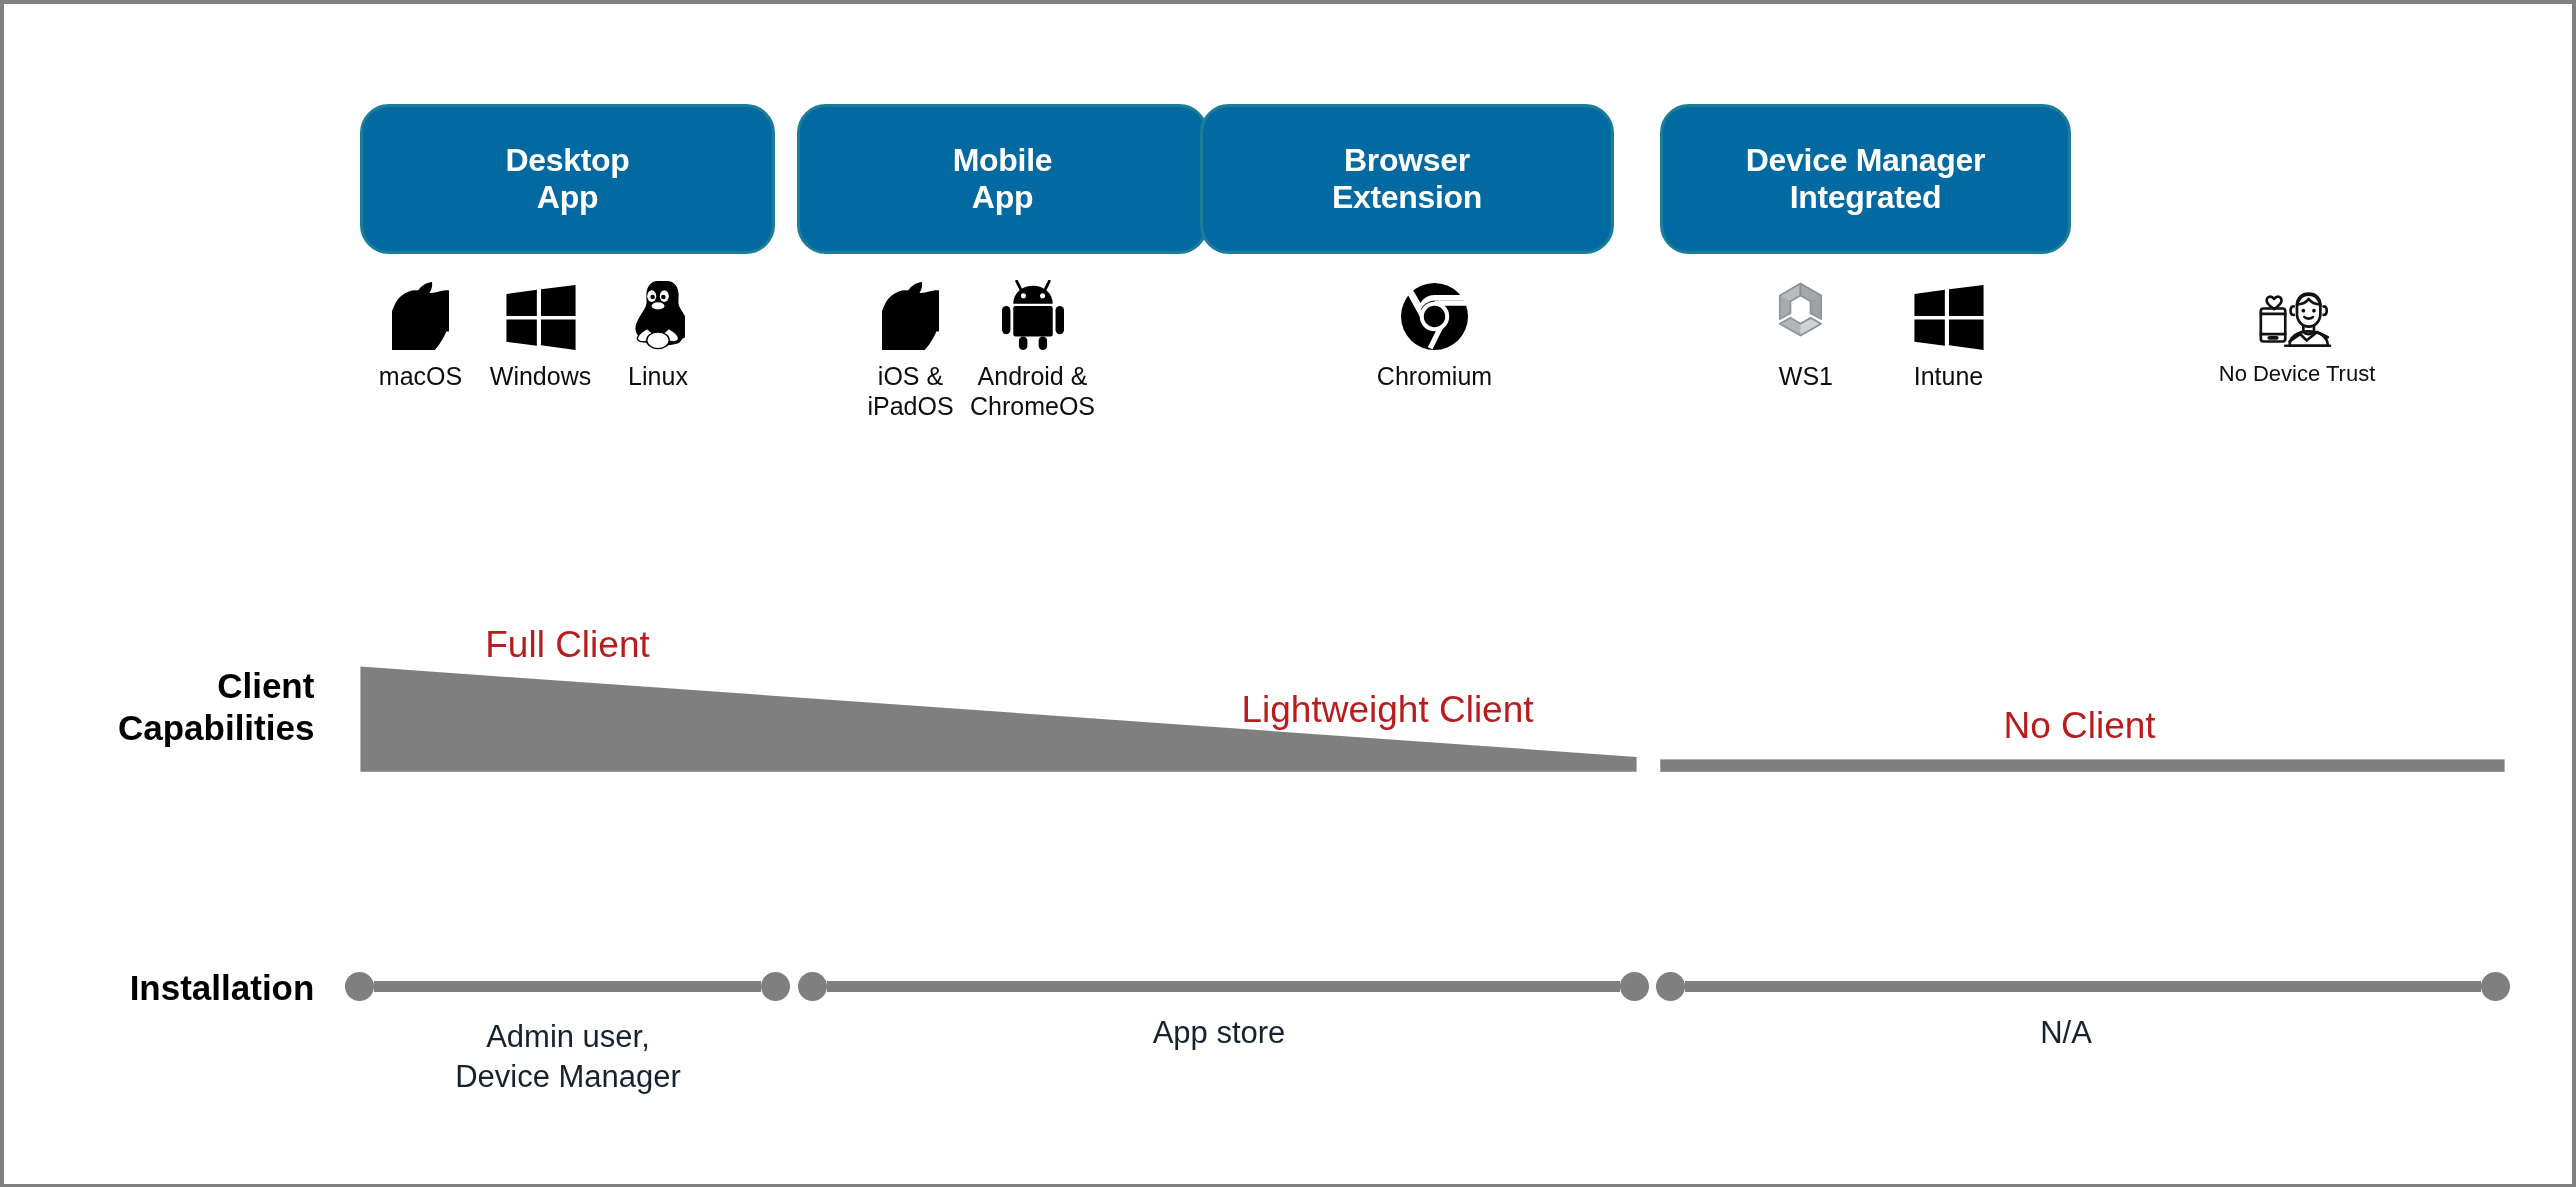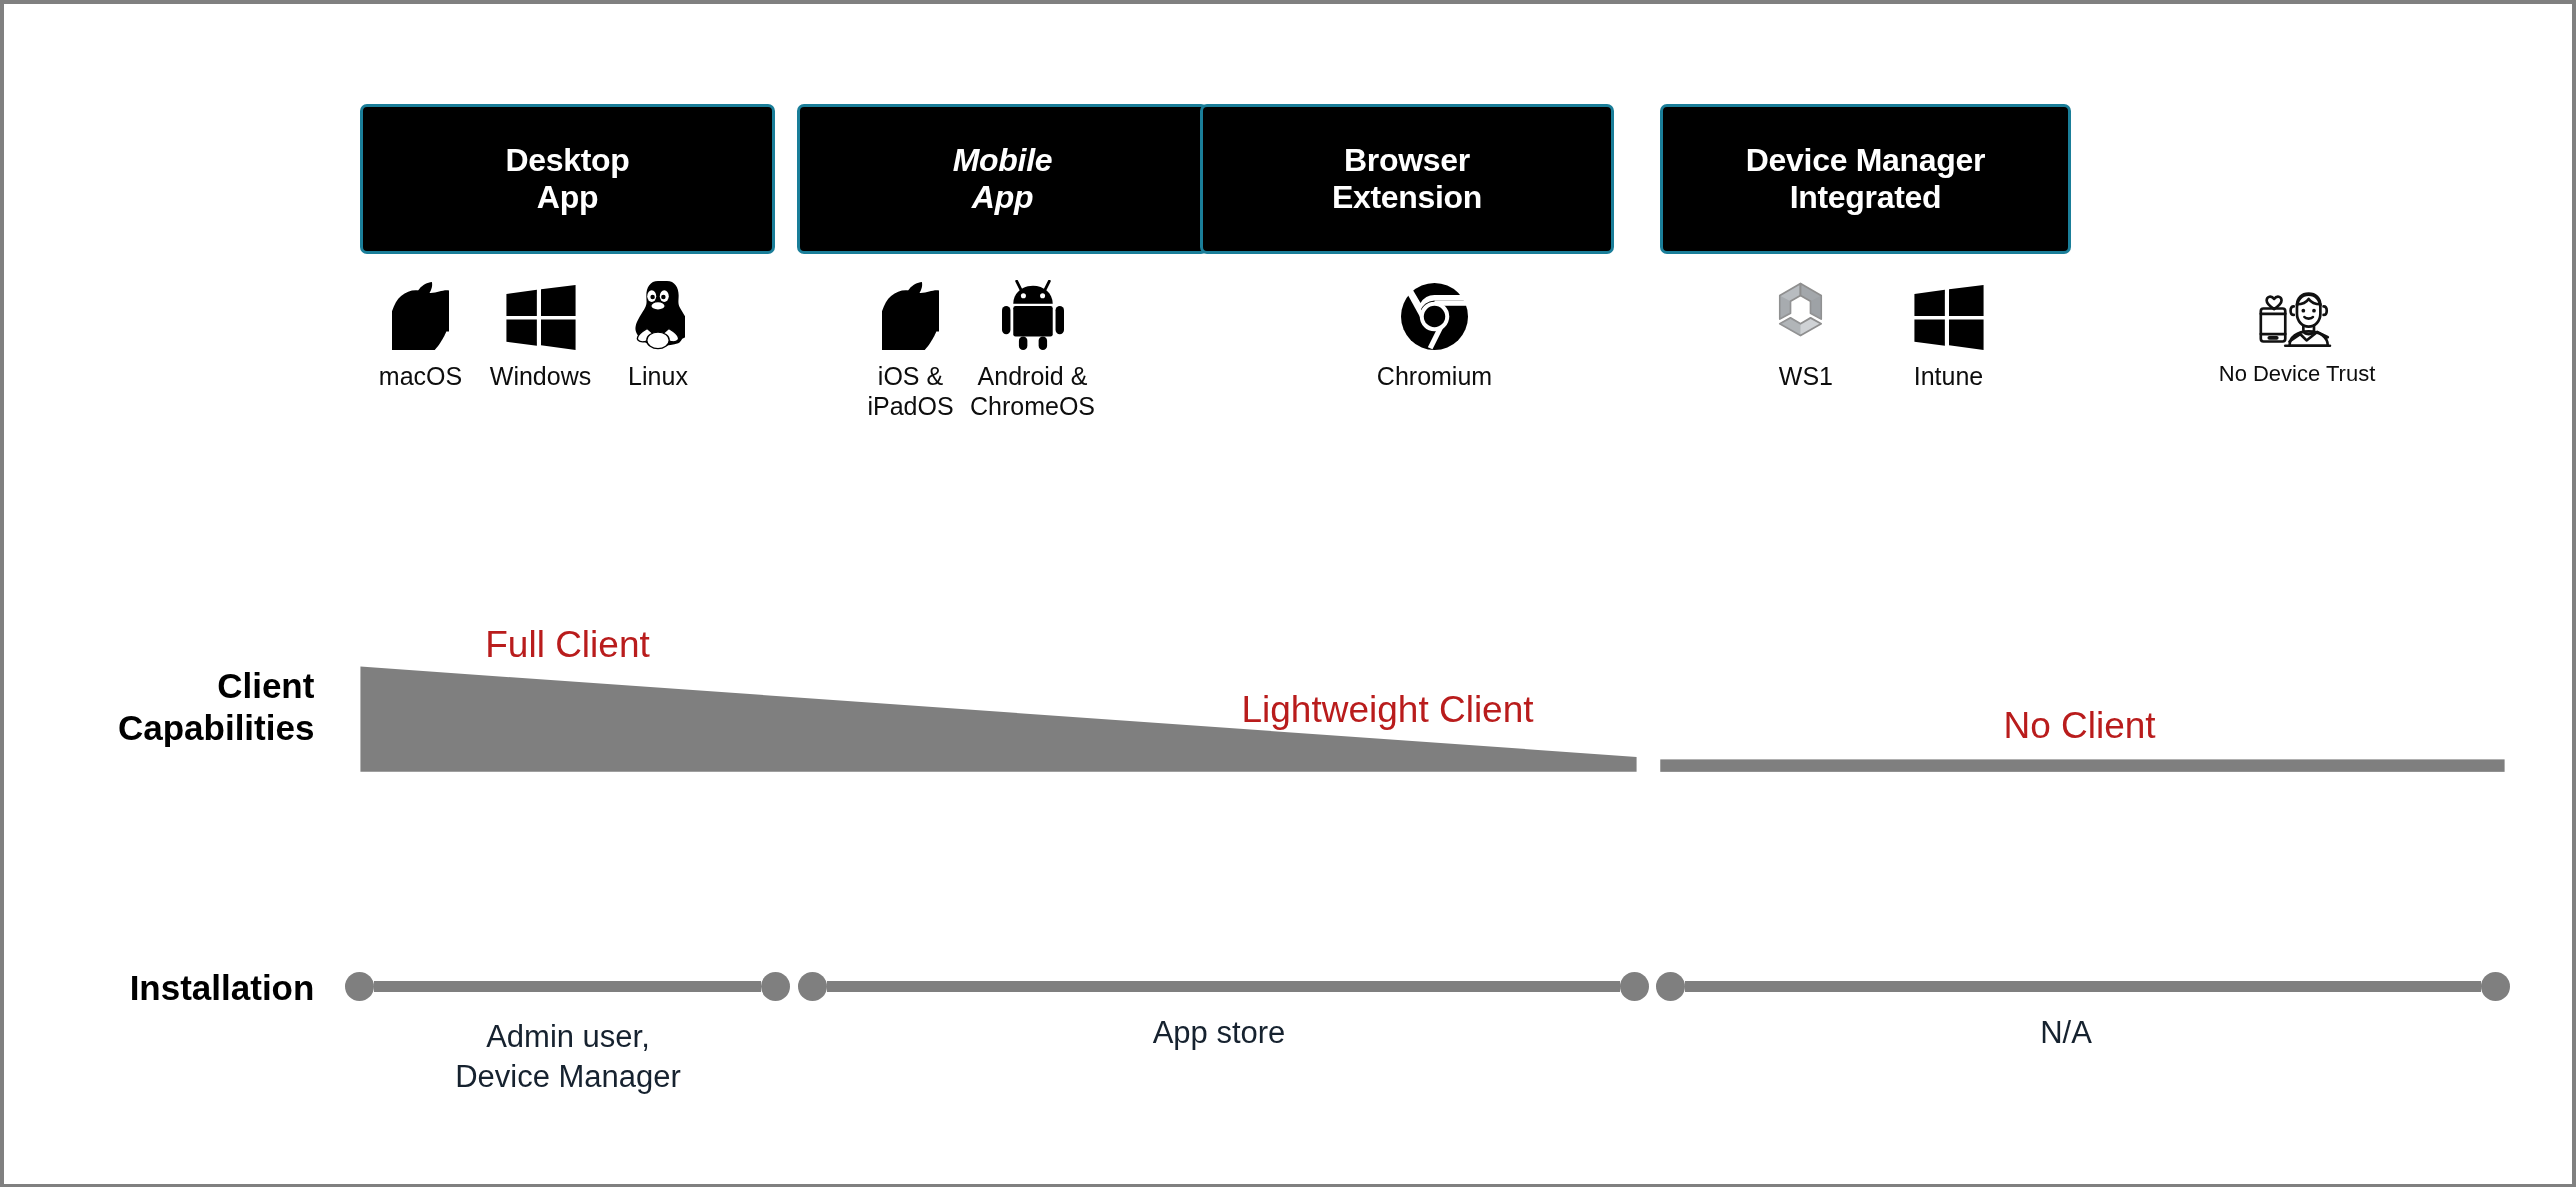--- a/index.html
+++ b/index.html
@@ -17,23 +17,23 @@
     height: 1188px;
     background: #ffffff;
     box-sizing: border-box;
     border: 4.4px solid #808080;
     overflow: hidden;
   }
 
   
   .cat-box {
     position: absolute;
-    background: #000000;
+    background: #0369a1;
     border: 3.7px solid #1A7E99;
-    border-radius: 7px;
+    border-radius: 29px;
     color: #ffffff;
     font-weight: bold;
     font-size: 32px;
     line-height: 1.17;
     text-align: center;
     display: flex;
     align-items: center;
     justify-content: center;
     box-sizing: border-box;
     letter-spacing: -0.3px;
@@ -123,21 +123,21 @@
 
 <div id="page">
 
   <div class="cat-box" style="left:356px; top:100px; width:415px; height:150px;">
     <div>
       <span>Desktop</span>
       <span>App</span>
     </div>
   </div>
 
-  <div class="cat-box" style="left:793px; top:100px; width:411px; height:150px;font-style:italic;">
+  <div class="cat-box" style="left:793px; top:100px; width:411px; height:150px;">
     <div>
       <span>Mobile</span>
       <span>App</span>
     </div>
   </div>
 
   <div class="cat-box" style="left:1196px; top:100px; width:414px; height:150px;">
     <div>
       <span>Browser</span>
       <span>Extension</span>

